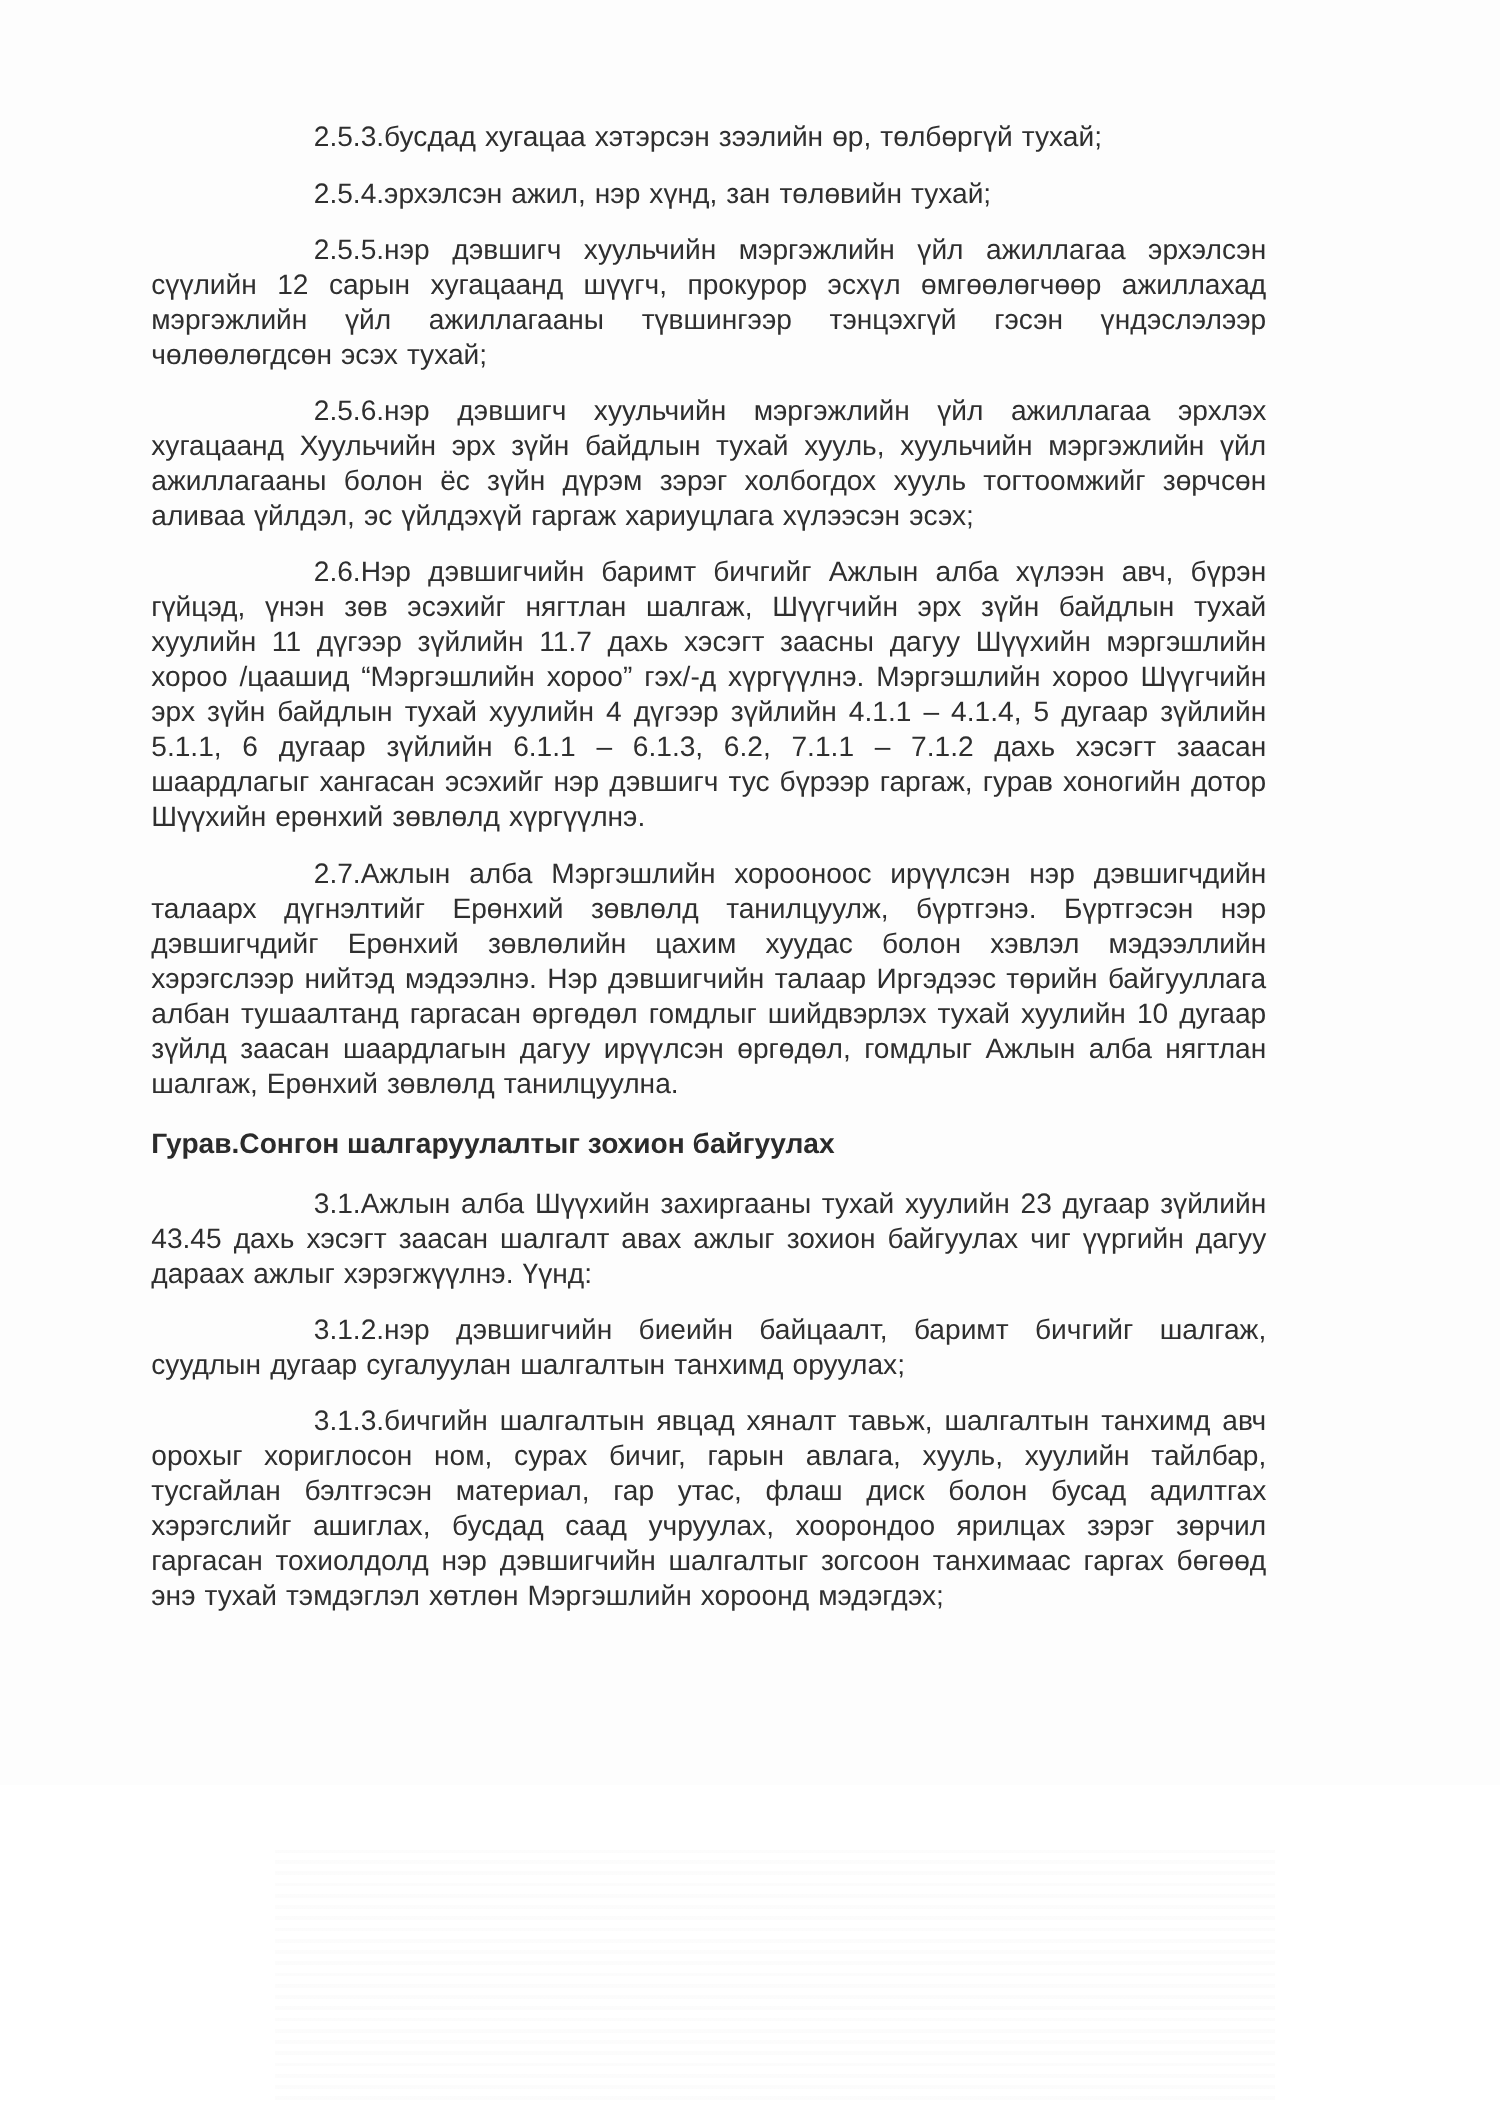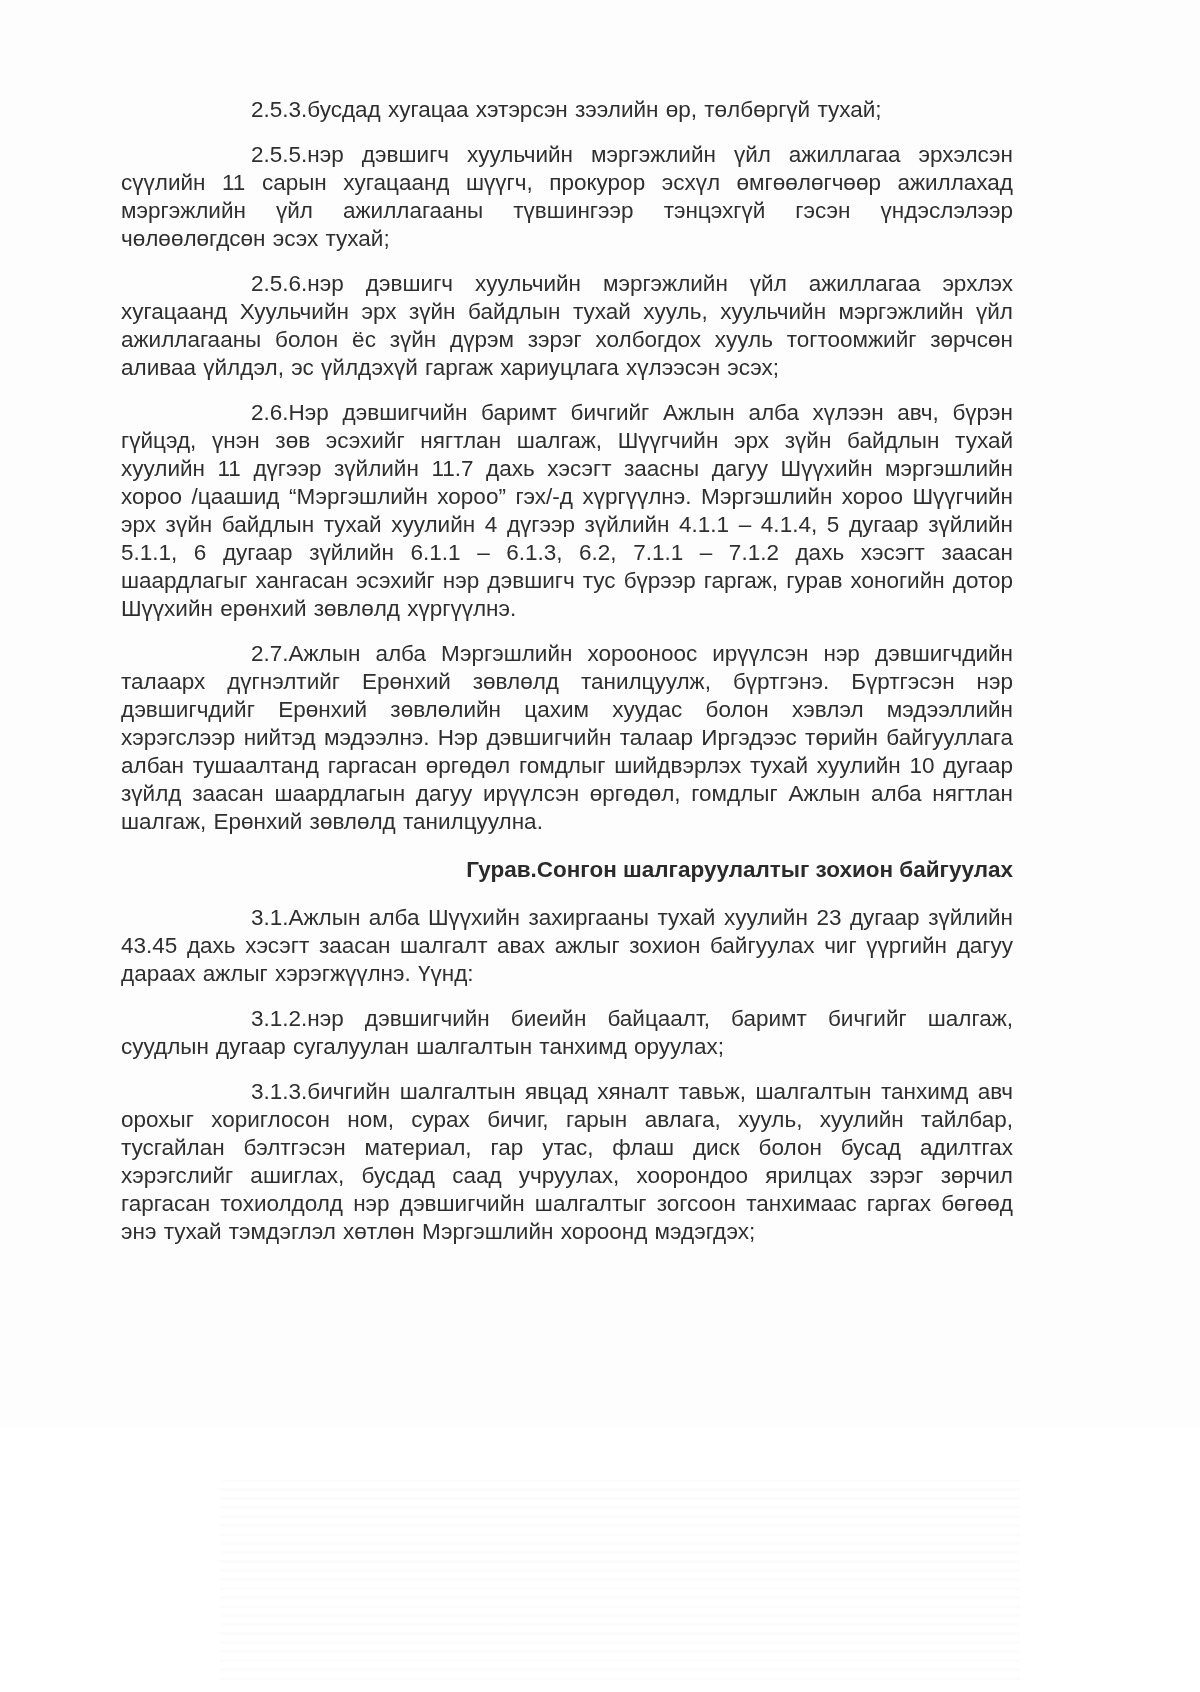--- a/index.html
+++ b/index.html
@@ -43,36 +43,37 @@
     line-height: 28px;
     text-align: justify;
     text-indent: 130px;
     margin: 0 0 17px 0;
     word-spacing: 1px;
   }
   .heading {
     font-size: 22.5px;
     line-height: 28px;
     font-weight: bold;
-    text-align: right;
+    text-align: left;
     text-indent: 0;
     margin: 20px 0 20px 0;
     color: #2b2b2b;
   }
 </style>
 </head>
 <body>
 
 <div class="page">
   <main class="content">
 
     <p class="para">2.5.3.бусдад хугацаа хэтэрсэн зээлийн өр, төлбөргүй тухай;</p>
 
+    <p class="para">2.5.4.эрхэлсэн ажил, нэр хүнд, зан төлөвийн тухай;</p>
 
-    <p class="para">2.5.5.нэр дэвшигч хуульчийн мэргэжлийн үйл ажиллагаа эрхэлсэн сүүлийн 11 сарын хугацаанд шүүгч, прокурор эсхүл өмгөөлөгчөөр ажиллахад мэргэжлийн үйл ажиллагааны түвшингээр тэнцэхгүй гэсэн үндэслэлээр чөлөөлөгдсөн эсэх тухай;</p>
+    <p class="para">2.5.5.нэр дэвшигч хуульчийн мэргэжлийн үйл ажиллагаа эрхэлсэн сүүлийн 12 сарын хугацаанд шүүгч, прокурор эсхүл өмгөөлөгчөөр ажиллахад мэргэжлийн үйл ажиллагааны түвшингээр тэнцэхгүй гэсэн үндэслэлээр чөлөөлөгдсөн эсэх тухай;</p>
 
     <p class="para">2.5.6.нэр дэвшигч хуульчийн мэргэжлийн үйл ажиллагаа эрхлэх хугацаанд Хуульчийн эрх зүйн байдлын тухай хууль, хуульчийн мэргэжлийн үйл ажиллагааны болон ёс зүйн дүрэм зэрэг холбогдох хууль тогтоомжийг зөрчсөн аливаа үйлдэл, эс үйлдэхүй гаргаж хариуцлага хүлээсэн эсэх;</p>
 
 
     <p class="para">2.6.Нэр дэвшигчийн баримт бичгийг Ажлын алба хүлээн авч, бүрэн гүйцэд, үнэн зөв эсэхийг нягтлан шалгаж, Шүүгчийн эрх зүйн байдлын тухай хуулийн 11 дүгээр зүйлийн 11.7 дахь хэсэгт заасны дагуу Шүүхийн мэргэшлийн хороо /цаашид “Мэргэшлийн хороо” гэх/-д хүргүүлнэ. Мэргэшлийн хороо Шүүгчийн эрх зүйн байдлын тухай хуулийн 4 дүгээр зүйлийн 4.1.1 – 4.1.4, 5 дугаар зүйлийн 5.1.1, 6 дугаар зүйлийн 6.1.1 – 6.1.3, 6.2, 7.1.1 – 7.1.2 дахь хэсэгт заасан шаардлагыг хангасан эсэхийг нэр дэвшигч тус бүрээр гаргаж, гурав хоногийн дотор Шүүхийн ерөнхий зөвлөлд хүргүүлнэ.</p>
 
     <p class="para">2.7.Ажлын алба Мэргэшлийн хорооноос ирүүлсэн нэр дэвшигчдийн талаарх дүгнэлтийг Ерөнхий зөвлөлд танилцуулж, бүртгэнэ. Бүртгэсэн нэр дэвшигчдийг Ерөнхий зөвлөлийн цахим хуудас болон хэвлэл мэдээллийн хэрэгслээр нийтэд мэдээлнэ. Нэр дэвшигчийн талаар Иргэдээс төрийн байгууллага албан тушаалтанд гаргасан өргөдөл гомдлыг шийдвэрлэх тухай хуулийн 10 дугаар зүйлд заасан шаардлагын дагуу ирүүлсэн өргөдөл, гомдлыг Ажлын алба нягтлан шалгаж, Ерөнхий зөвлөлд танилцуулна.</p>
 
     <h2 class="heading">Гурав.Сонгон шалгаруулалтыг зохион байгуулах</h2>
 

